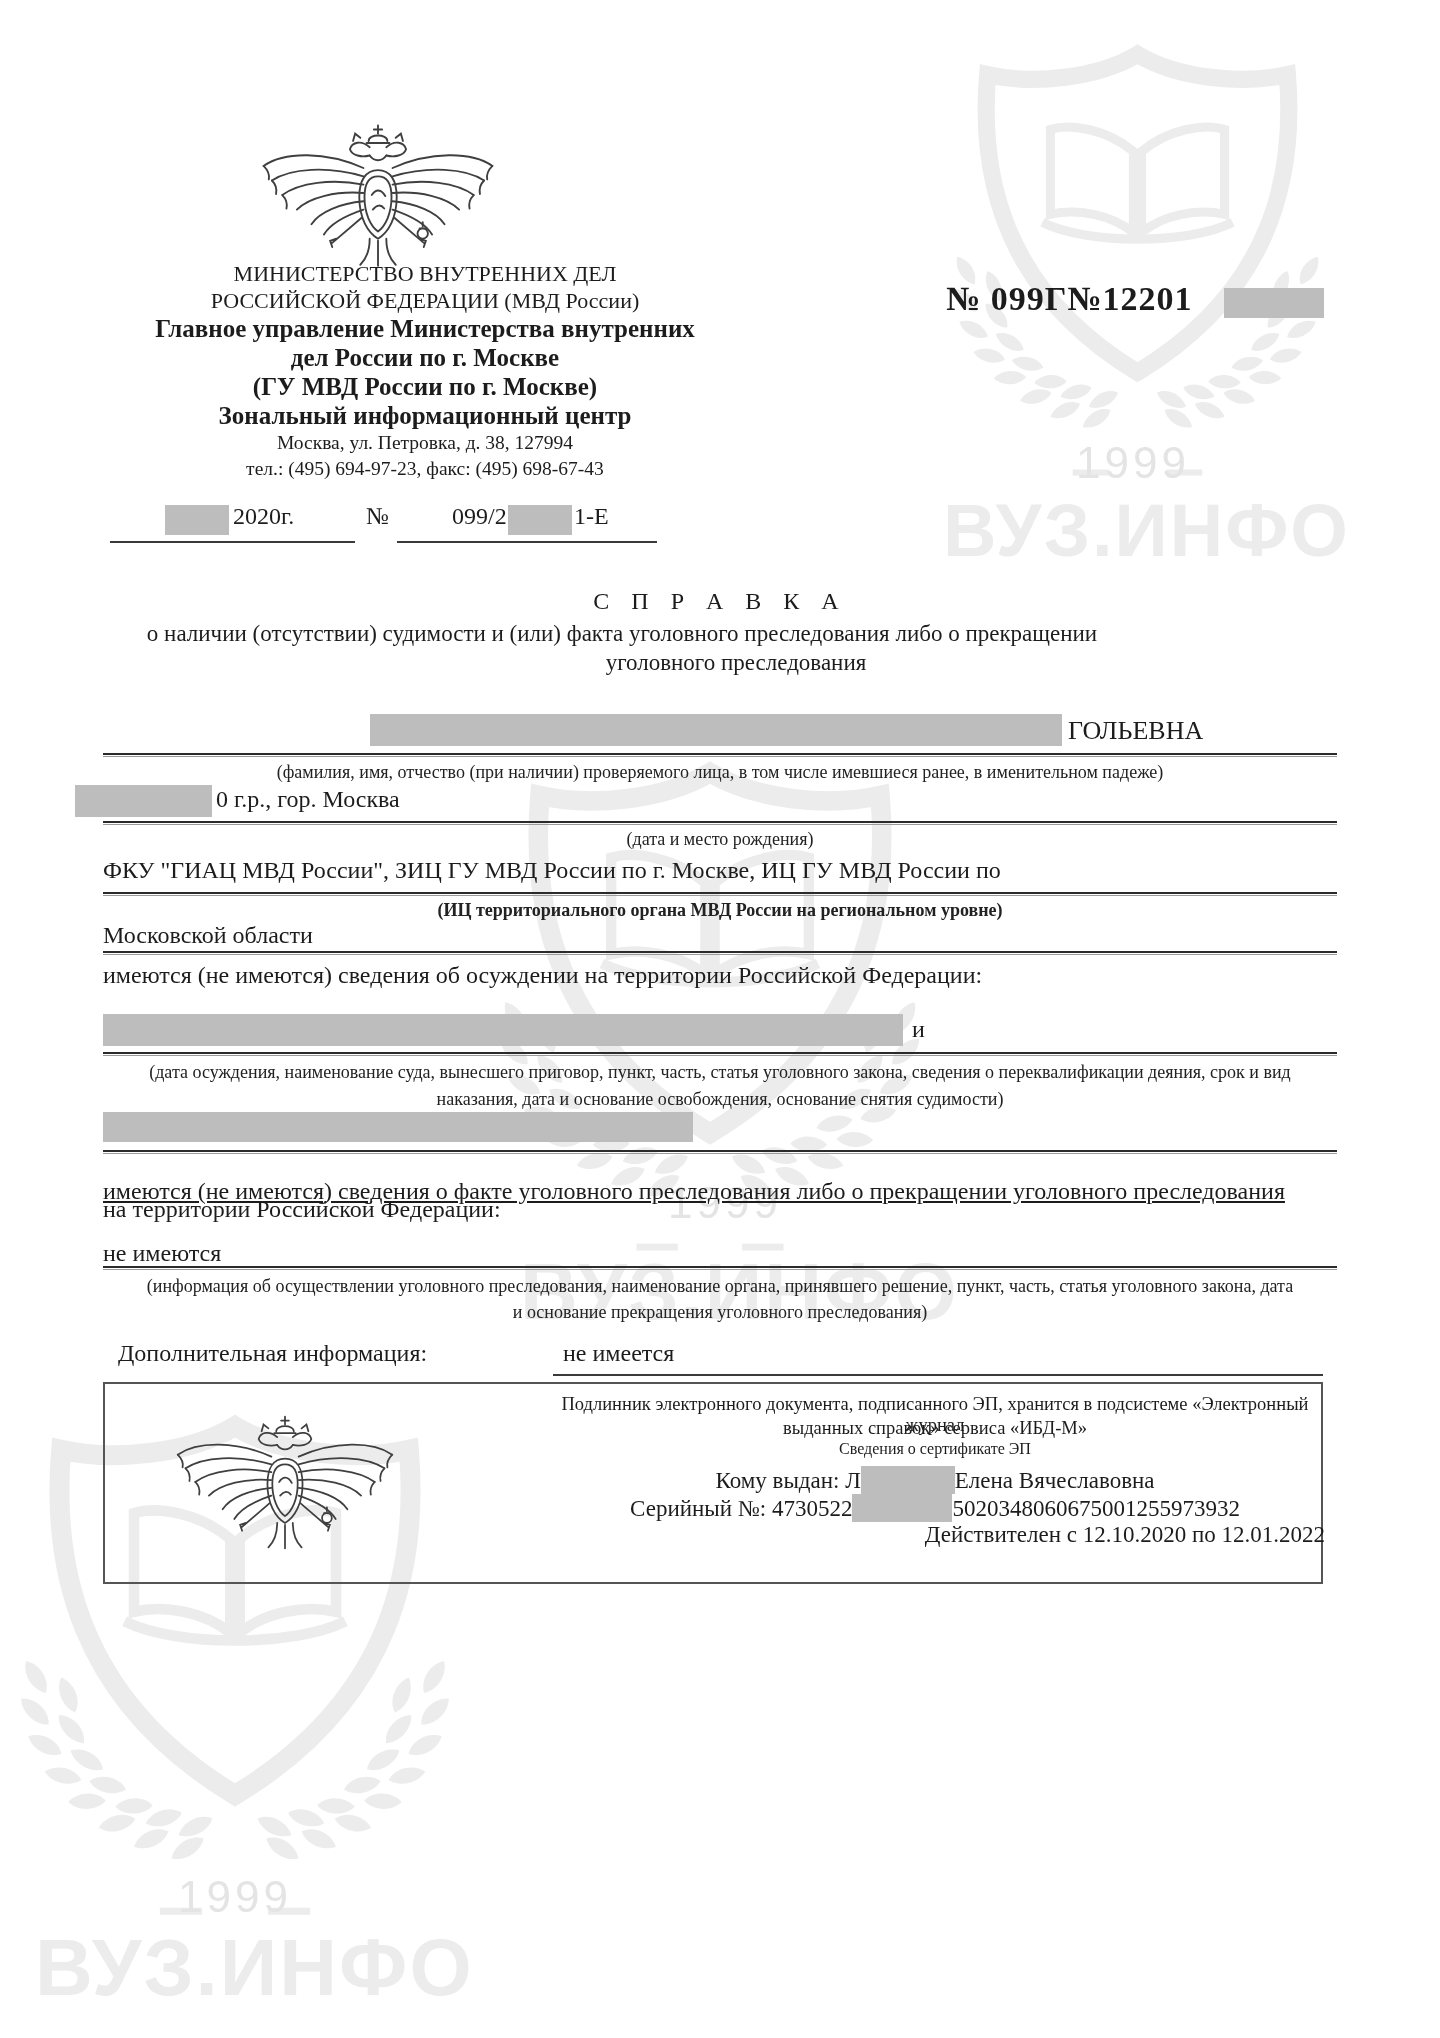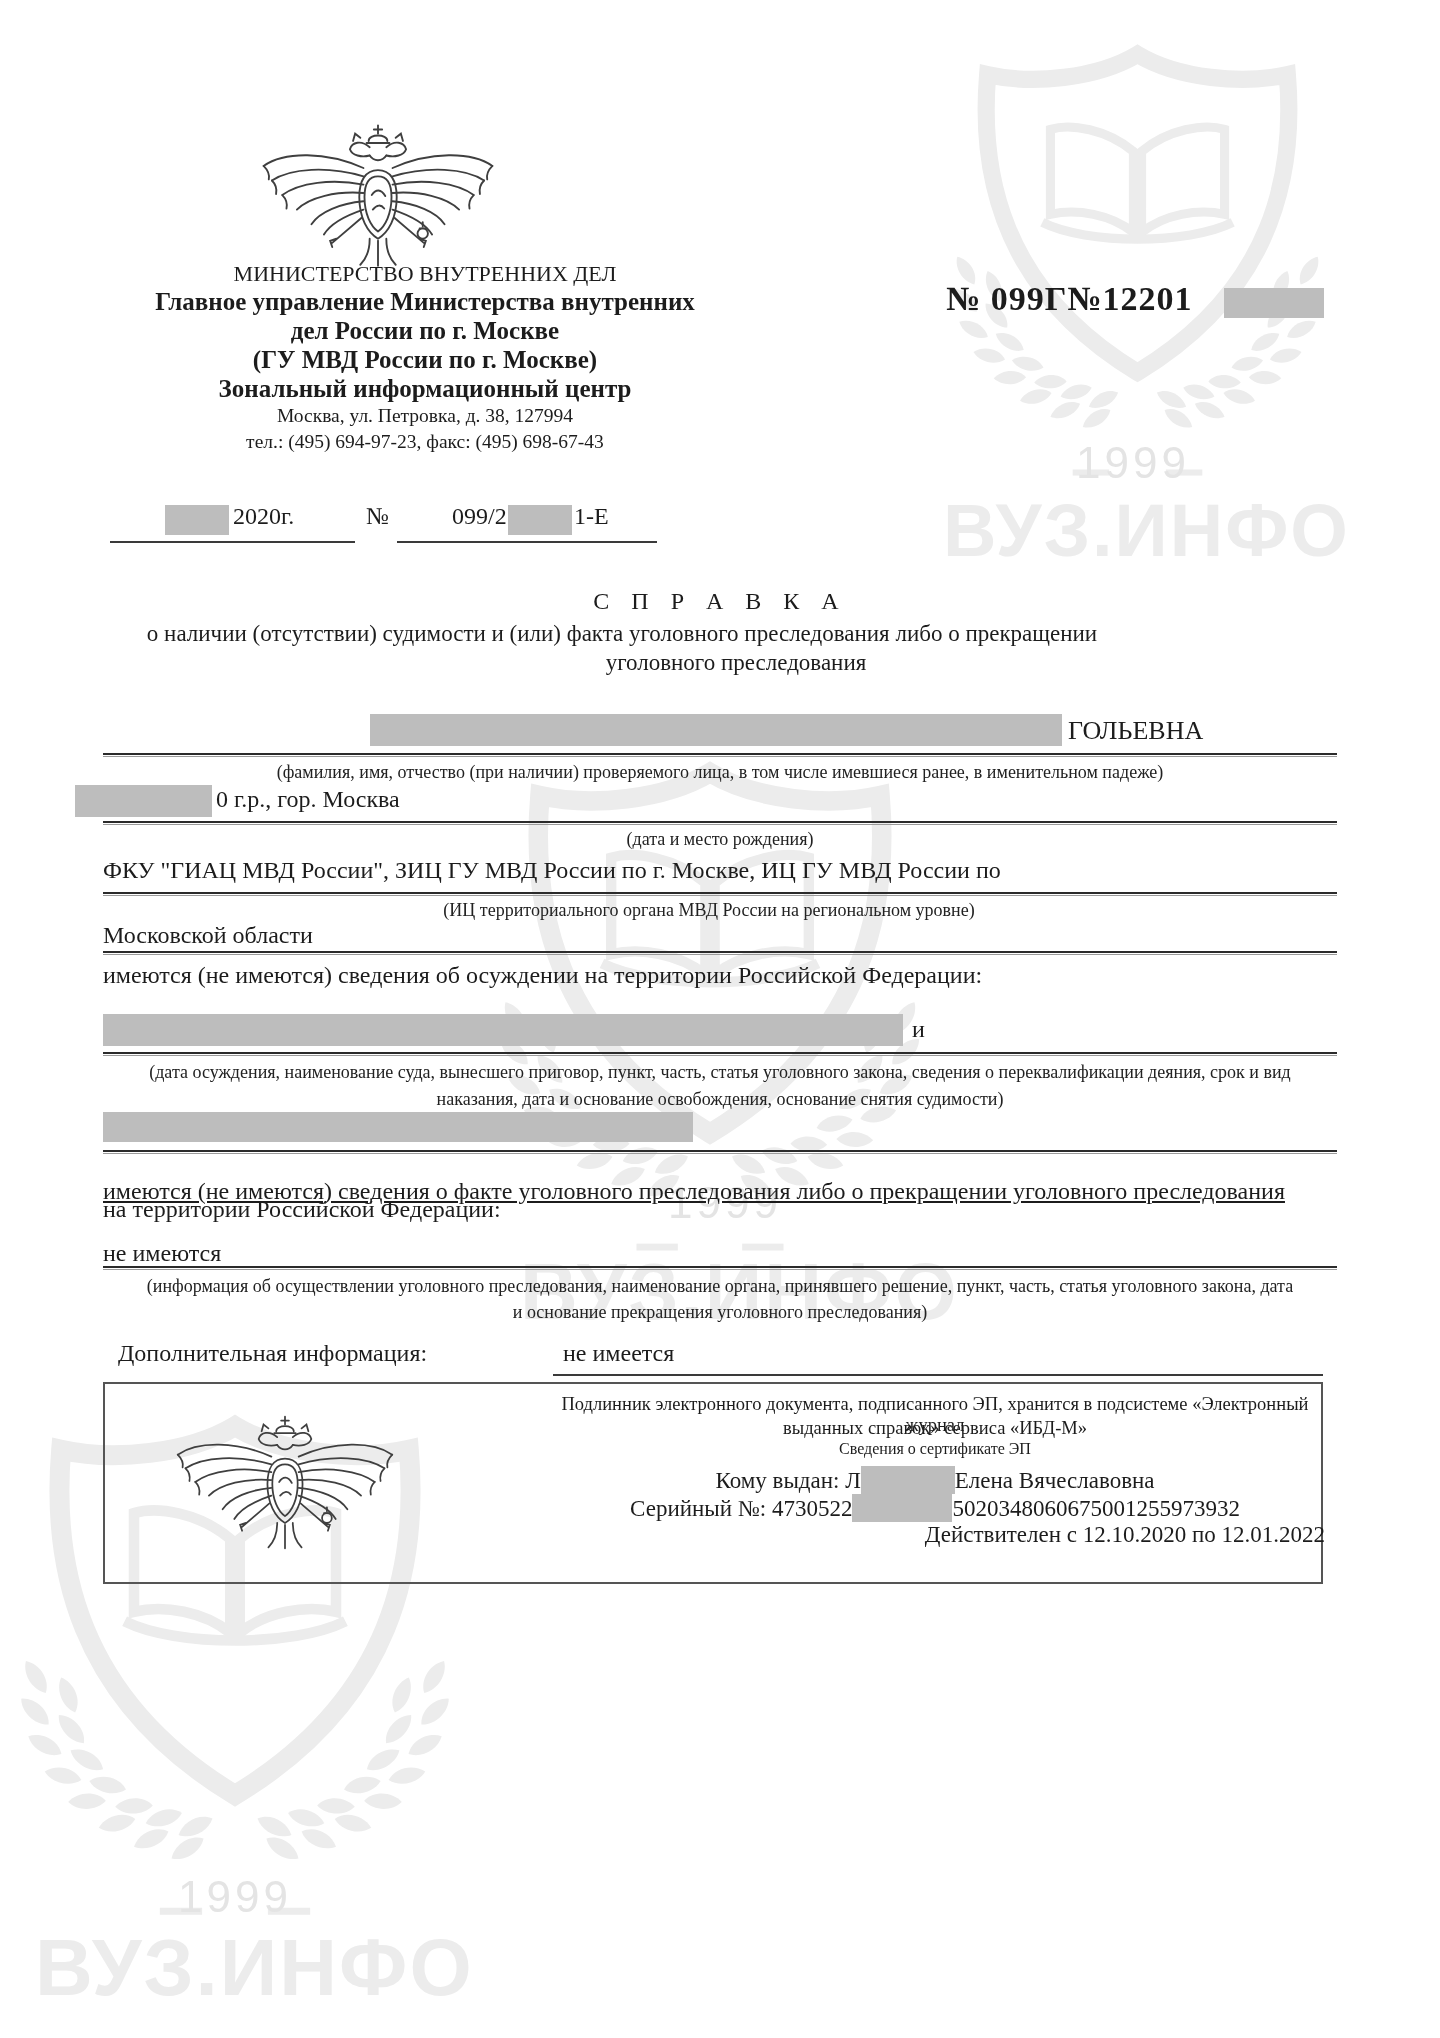--- a/index.html
+++ b/index.html
@@ -120,20 +120,21 @@
     </svg>
   <div class="wm-year" style="left:135px;top:1872px;width:200px;">1999</div>
   <div class="wm-brand" style="left:35px;top:1922px;width:420px;font-size:80px;">ВУЗ.ИНФО</div>
 
   <svg class="abs z1" style="left:252px;top:116px;" width="252" height="156" viewBox="0 0 240 150">
       <use href="#eagle"></use>
     </svg>
 
   <div class="abs z1 ctr" style="left:85px;top:260px;width:680px;">
     <div class="org">МИНИСТЕРСТВО ВНУТРЕННИХ ДЕЛ</div>
+    <div class="org">РОССИЙСКОЙ ФЕДЕРАЦИИ (МВД России)</div>
     <div class="orgb">Главное управление Министерства внутренних</div>
     <div class="orgb">дел России по г. Москве</div>
     <div class="orgb">(ГУ МВД России по г. Москве)</div>
     <div class="orgb">Зональный информационный центр</div>
     <div class="addr">Москва, ул. Петровка, д. 38, 127994</div>
     <div class="addr">тел.: (495) 694-97-23, факс: (495) 698-67-43</div>
   </div>
 
   <div class="abs z1 docnum" style="left:946px;top:280px;">№ 099Г№12201</div>
   <div class="red z1" style="left:1224px;top:288px;width:100px;height:30px;"></div>
@@ -156,21 +157,21 @@
   <div class="rule z1" style="left:103px;top:753px;width:1234px;"></div>
   <div class="abs z1 ctr cap" style="left:103px;top:762px;width:1234px;">(фамилия, имя, отчество (при наличии) проверяемого лица, в том числе имевшиеся ранее, в именительном падеже)</div>
 
   <div class="red z1" style="left:75px;top:785px;width:137px;height:32px;"></div>
   <div class="abs z1 body" style="left:216px;top:786px;">0 г.р., гор. Москва</div>
   <div class="rule z1" style="left:103px;top:821px;width:1234px;"></div>
   <div class="abs z1 ctr cap" style="left:103px;top:829px;width:1234px;">(дата и место рождения)</div>
 
   <div class="abs z1 body" style="left:103px;top:857px;">ФКУ "ГИАЦ МВД России", ЗИЦ ГУ МВД России по г. Москве, ИЦ ГУ МВД России по</div>
   <div class="rule z1" style="left:103px;top:892px;width:1234px;"></div>
-  <div class="abs z1 ctr cap" style="left:92px;top:900px;width:1234px;">(ИЦ территориального органа МВД России на региональном уровне)</div>
+  <div class="abs z1 ctr cap" style="left:103px;top:900px;width:1234px;font-weight:bold;">(ИЦ территориального органа МВД России на региональном уровне)</div>
 
   <div class="abs z1 body" style="left:103px;top:922px;">Московской области</div>
   <div class="rule z1" style="left:103px;top:951px;width:1234px;"></div>
 
   <div class="abs z1 body" style="left:103px;top:962px;">имеются (не имеются) сведения об осуждении на территории Российской Федерации:</div>
   <div class="red z1" style="left:103px;top:1014px;width:800px;height:32px;"></div>
   <div class="abs z1 body" style="left:912px;top:1016px;">и</div>
   <div class="rule z1" style="left:103px;top:1052px;width:1234px;"></div>
   <div class="abs z1 ctr cap" style="left:103px;top:1062px;width:1234px;">(дата осуждения, наименование суда, вынесшего приговор, пункт, часть, статья уголовного закона, сведения о переквалификации деяния, срок и вид</div>
   <div class="abs z1 ctr cap" style="left:103px;top:1089px;width:1234px;">наказания, дата и основание освобождения, основание снятия судимости)</div>

